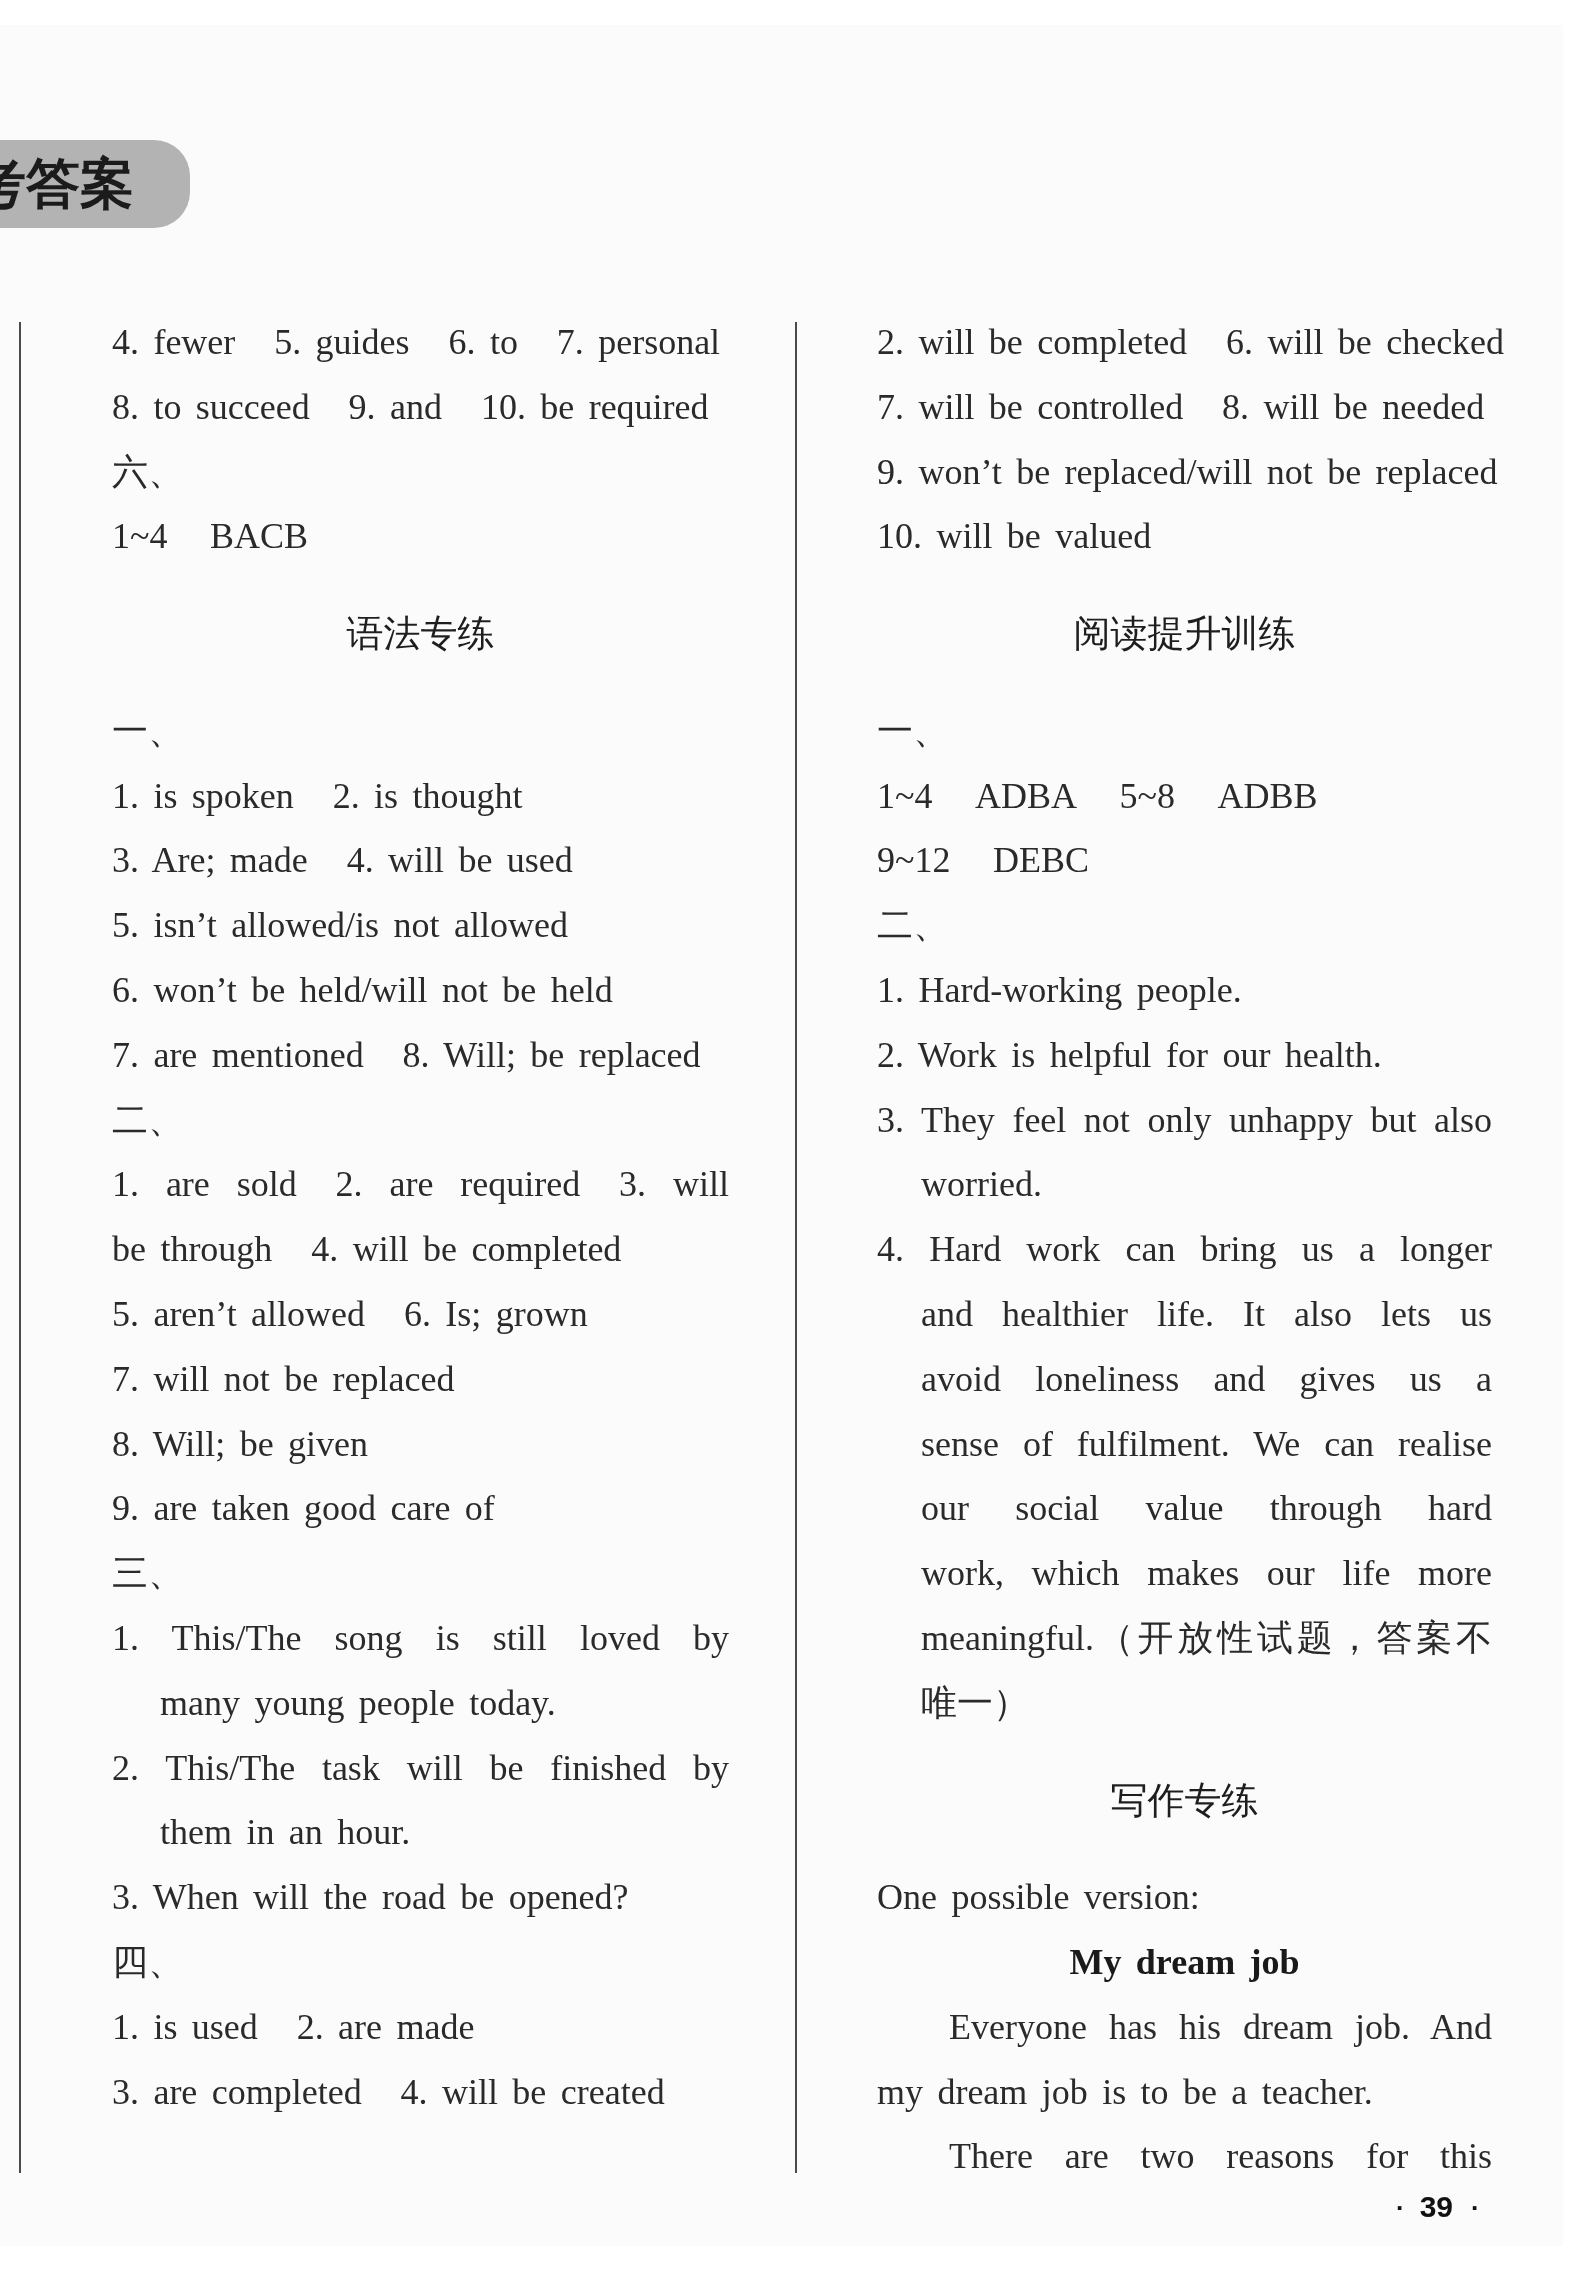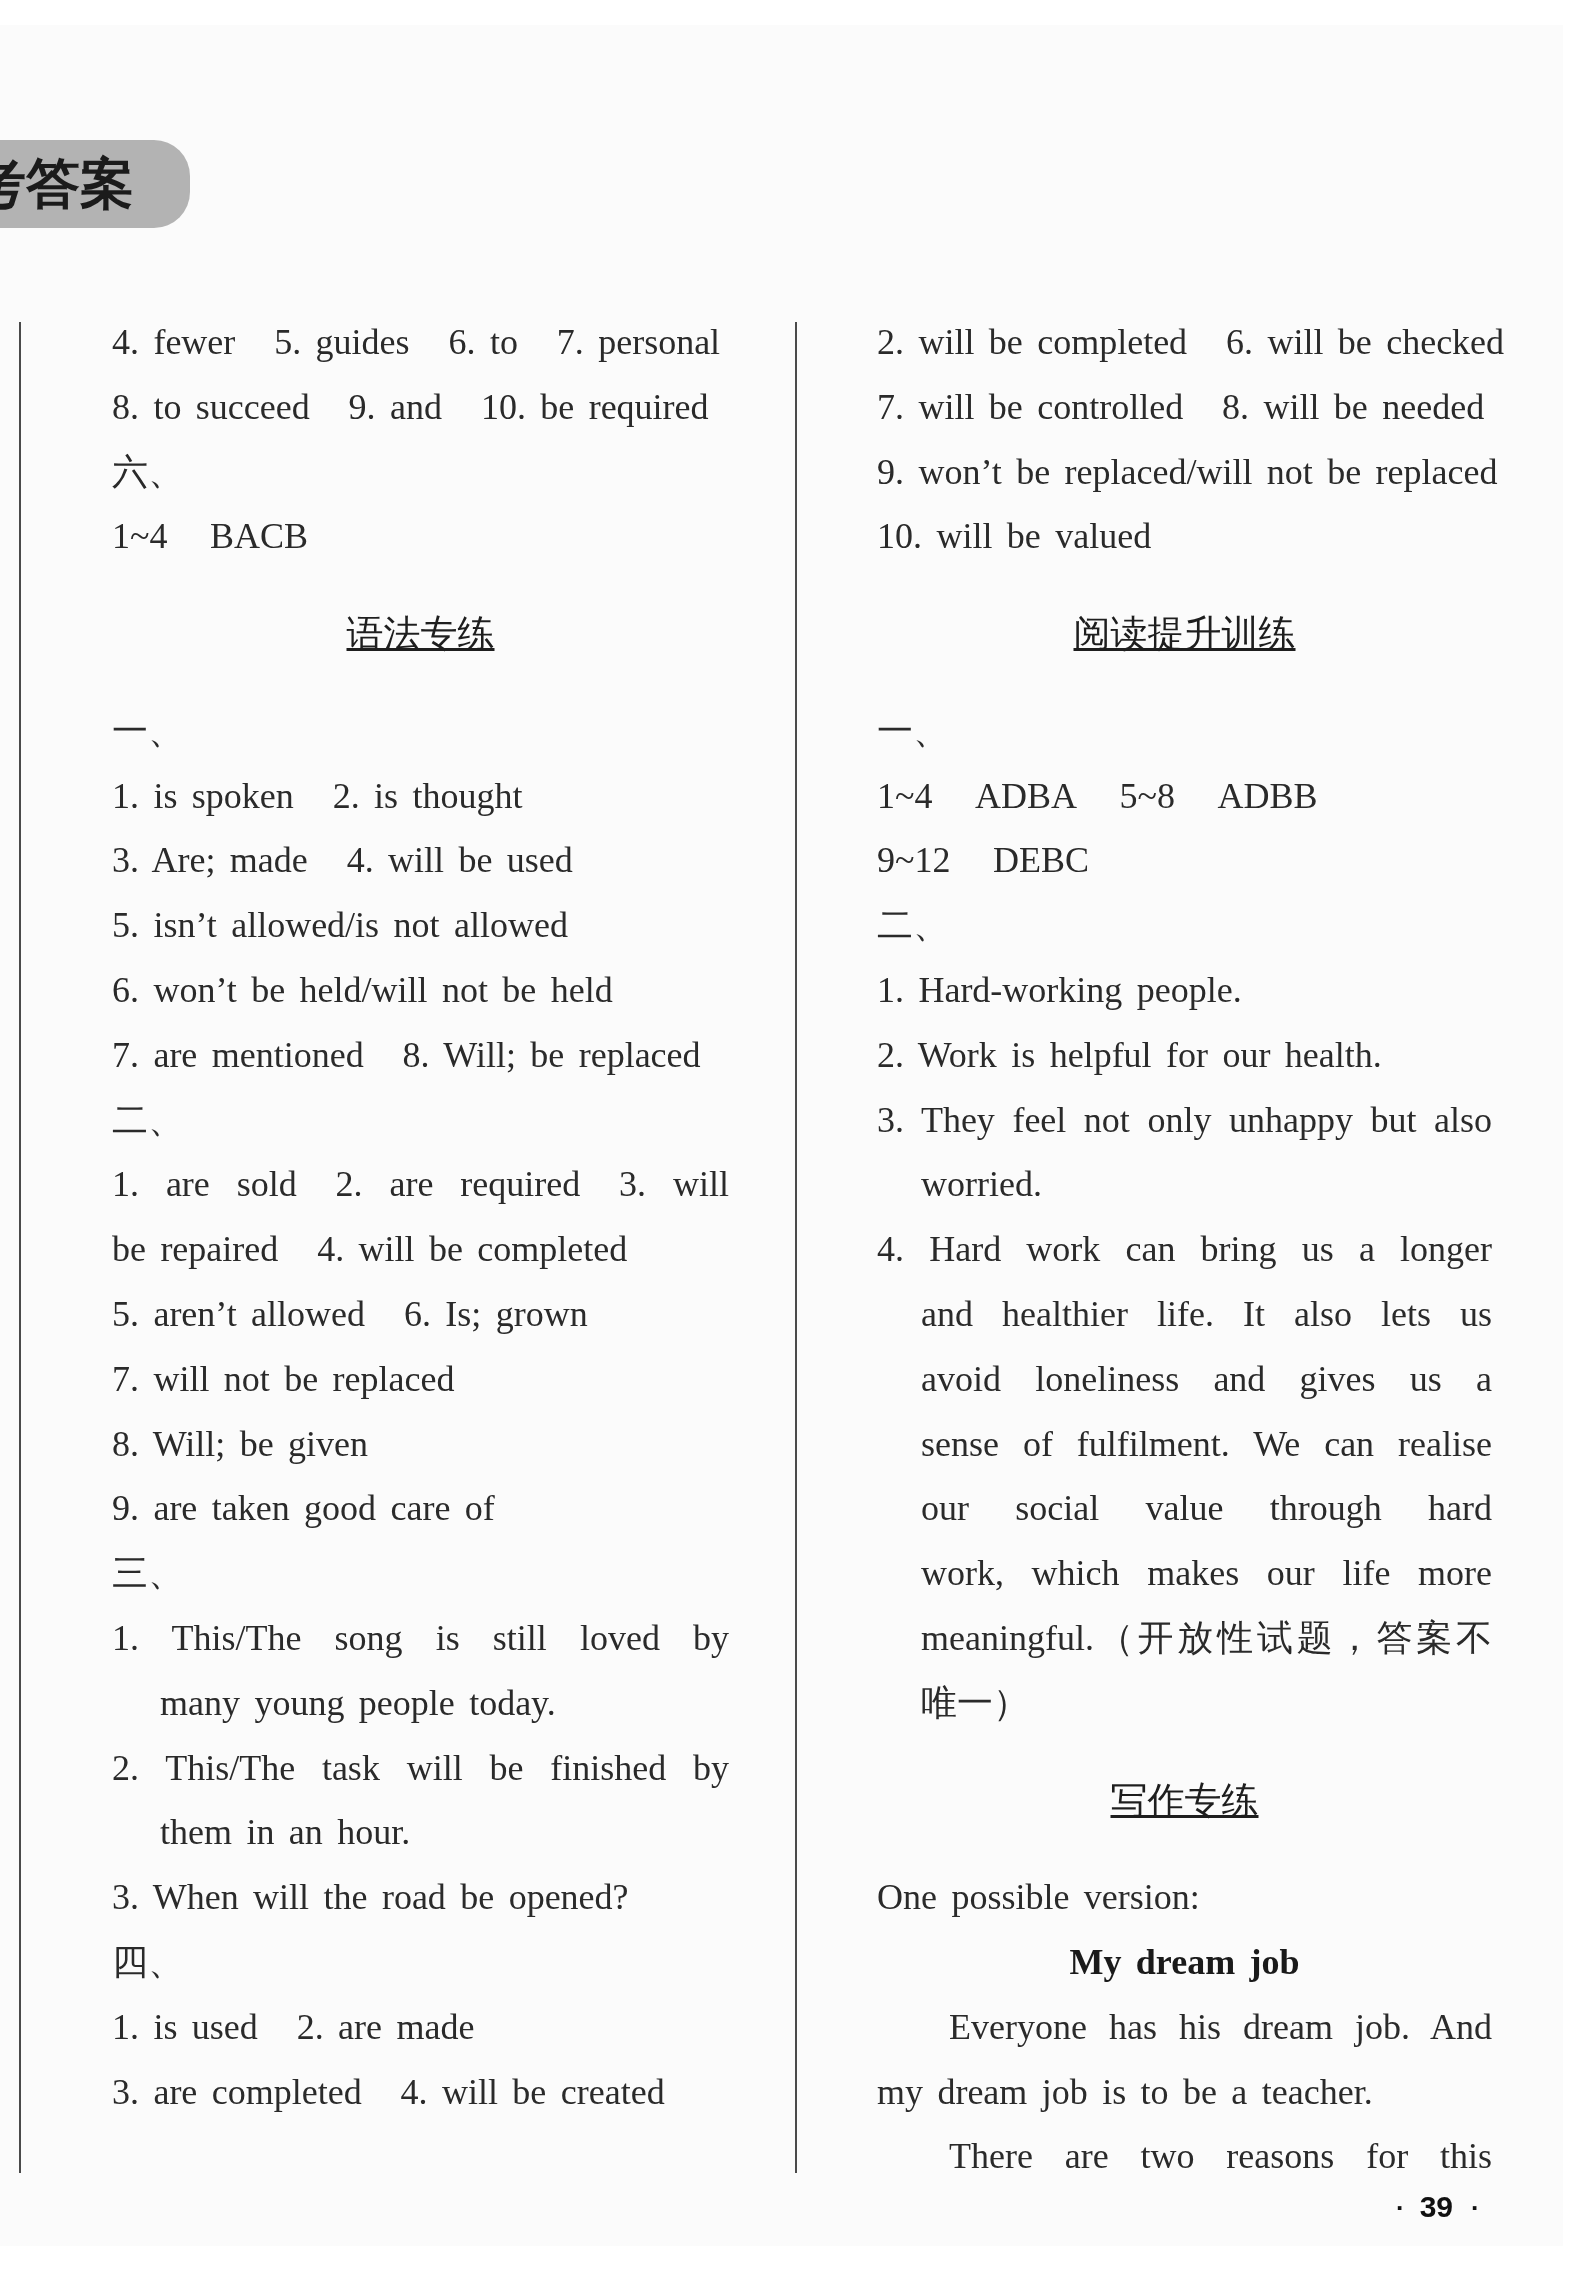--- a/index.html
+++ b/index.html
@@ -32,21 +32,21 @@
   .line { height: 64.8px; line-height: 64.8px; white-space: nowrap; }
   .line.j { white-space: normal; text-align: justify; text-align-last: justify; overflow: hidden; }
   .gap { margin-left: 1.08em; }
   .gap-r { margin-left: 1.18em; }
   .cont-l { padding-left: 48px; }
   .cont-r { padding-left: 44px; }
   .indent { text-indent: 2em; }
 
   .heading {
     height: 129.6px; line-height: 129.6px; text-align: center; word-spacing: 0;
-    font-family: "DejaVu Sans", "Liberation Sans", sans-serif; font-size: 37px; color: #1e1e1e; text-decoration: underline;
+    font-family: "DejaVu Sans", "Liberation Sans", sans-serif; font-size: 37px; color: #1e1e1e;
   }
   .section { font-family: "DejaVu Serif", "Liberation Serif", serif; }
   .essay-title { text-align: center; font-weight: bold; color: #1a1a1a; }
 
   .pagenum {
     position: absolute; left: 1396px; top: 2189px; height: 36px; line-height: 36px; white-space: nowrap;
     font-family: "Liberation Sans", "DejaVu Sans", sans-serif; font-weight: bold; font-size: 30px; color: #111;
   }
   .pagenum .dot { font-size: 26px; }
   .pagenum .num { margin-left: 15px; margin-right: 18px; }
@@ -73,21 +73,21 @@
 
   <div class="line section">一、</div>
   <div class="line"><span>1. is spoken</span><span class="gap">2. is thought</span></div>
   <div class="line"><span>3. Are; made</span><span class="gap">4. will be used</span></div>
   <div class="line"><span>5. isn’t allowed/is not allowed</span></div>
   <div class="line"><span>6. won’t be held/will not be held</span></div>
   <div class="line"><span>7. are mentioned</span><span class="gap">8. Will; be replaced</span></div>
 
   <div class="line section">二、</div>
   <div class="line j"><span>1. are sold</span><span class="gap">2. are required</span><span class="gap">3. will</span></div>
-  <div class="line"><span>be repaired</span><span class="gap">4. will be completed</span></div>
+  <div class="line"><span>be through</span><span class="gap">4. will be completed</span></div>
   <div class="line"><span>5. aren’t allowed</span><span class="gap">6. Is; grown</span></div>
   <div class="line"><span>7. will not be replaced</span></div>
   <div class="line"><span>8. Will; be given</span></div>
   <div class="line"><span>9. are taken good care of</span></div>
 
   <div class="line section">三、</div>
   <div class="line j">1. This/The song is still loved by</div>
   <div class="line cont-l">many young people today.</div>
   <div class="line j">2. This/The task will be finished by</div>
   <div class="line cont-l">them in an hour.</div>

